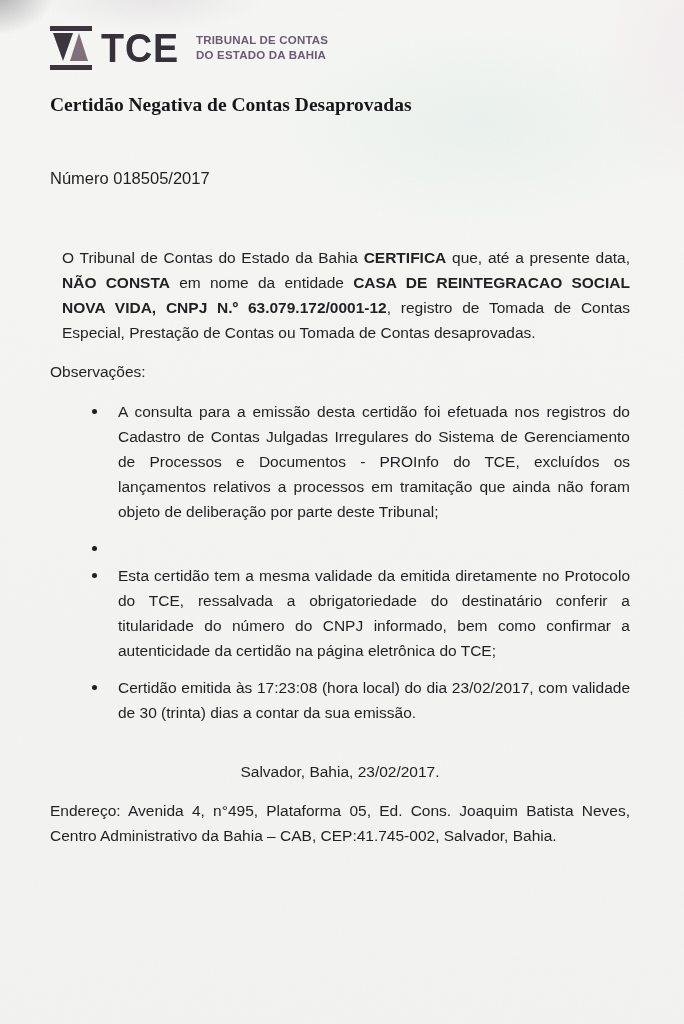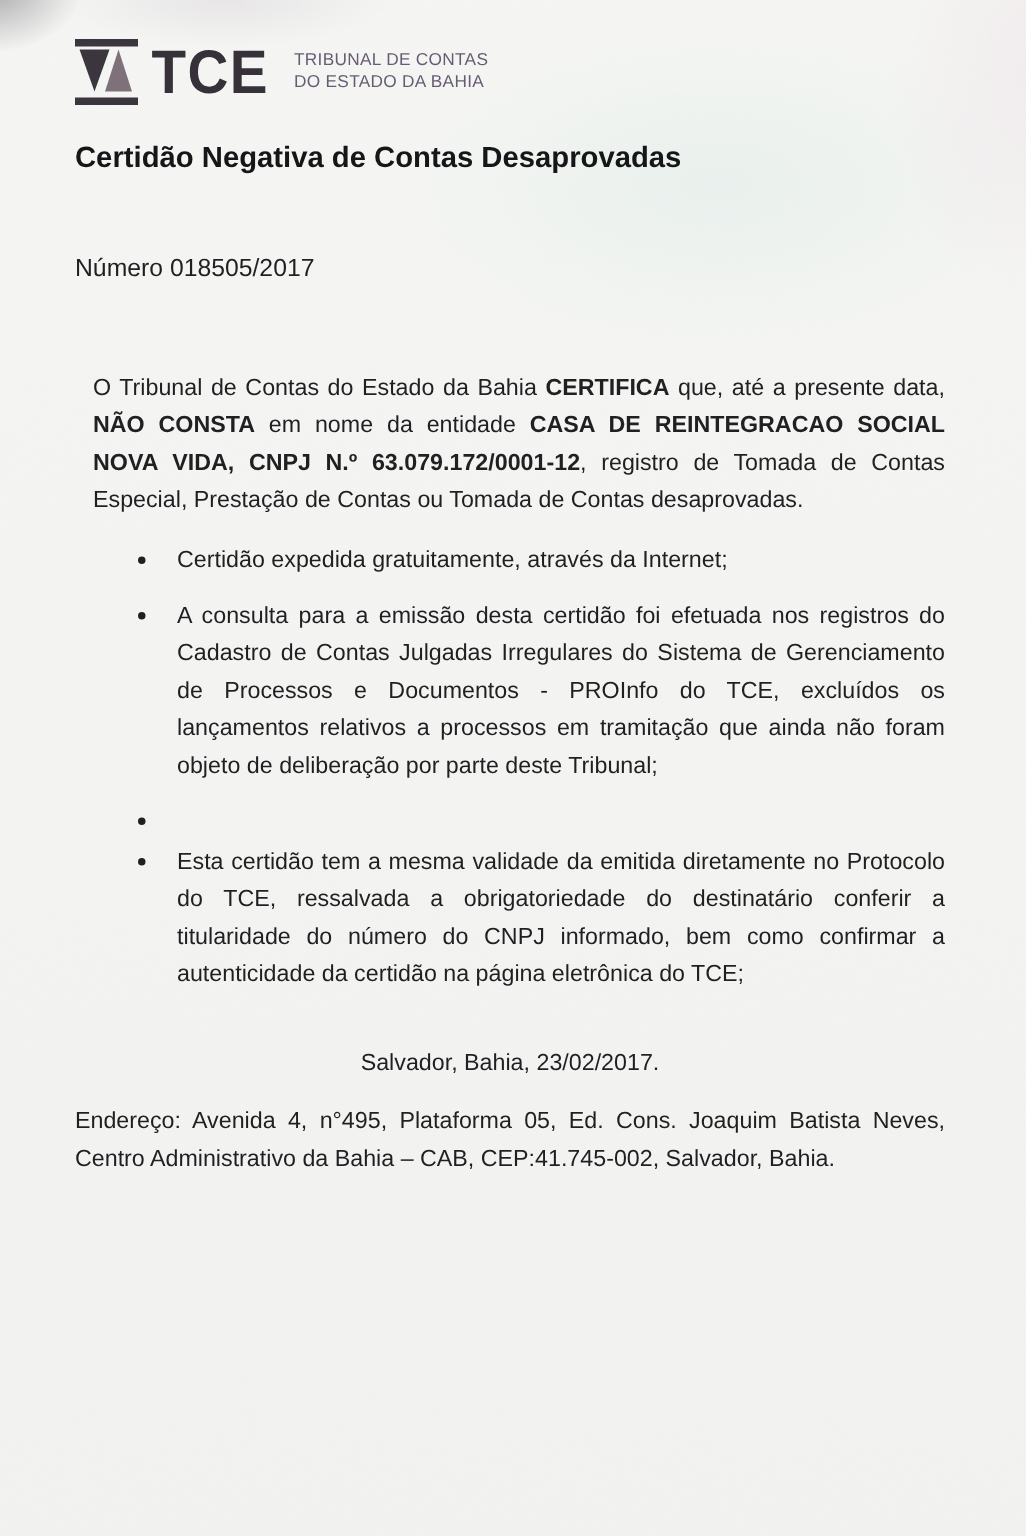--- a/index.html
+++ b/index.html
@@ -33,25 +33,25 @@
   .tri-row { display: flex; align-items: flex-start; height: 30px; padding: 0 3px; }
   .tri-dark { width: 0; height: 0; border-left: 10px solid transparent; border-right: 10px solid transparent; border-top: 28px solid #39333b; }
   .tri-light { width: 0; height: 0; border-left: 9px solid transparent; border-right: 9px solid transparent; border-bottom: 28px solid #7e7078; margin-left: -3px; }
   .logo-tce {
     font-size: 41px; font-weight: bold; color: #342e36;
     line-height: 44px; margin-left: 9px; letter-spacing: 1px;
     transform: scaleX(0.92); transform-origin: left center;
   }
   .org-name {
     margin-left: 10px; padding-top: 7px;
-    font-size: 11.5px; font-weight: normal; color: #665a73;
+    font-size: 11.5px; font-weight: bold; color: #665a73;
     line-height: 15px; letter-spacing: 0.2px;
   }
 
-  .doc-title { font-size: 19.5px; font-weight: bold; color: #131315; margin: 22px 0 0 0; }
+  .doc-title { font-size: 19.5px; font-weight: bold; color: #131315; margin: 22px 0 0 0; font-family: Liberation Serif, serif; }
   .doc-number { margin-top: 50px; font-size: 16.5px; line-height: 25px; }
 
   .certify { margin: 54px 0 0 12px; font-size: 15.5px; line-height: 25px; text-align: justify; }
   .b { font-weight: bold; }
 
   .obs-label { margin-top: 14px; font-size: 15.5px; line-height: 25px; }
 
   .obs-list { list-style: none; margin: 15px 0 0 0; padding: 0; }
   .obs-item { display: flex; margin-bottom: 12px; }
   .bullet {
@@ -86,36 +86,37 @@
         <div>DO ESTADO DA BAHIA</div>
       </div>
     </header>
 
     <h1 class="doc-title">Certidão Negativa de Contas Desaprovadas</h1>
 
     <div class="doc-number">Número 018505/2017</div>
 
     <p class="certify"><span>O Tribunal de Contas do Estado da Bahia </span><span class="b">CERTIFICA</span><span> que, até a presente data, </span><span class="b">NÃO CONSTA</span><span> em nome da entidade </span><span class="b">CASA DE REINTEGRACAO SOCIAL NOVA VIDA, CNPJ N.º 63.079.172/0001-12</span><span>, registro de Tomada de Contas Especial, Prestação de Contas ou Tomada de Contas desaprovadas.</span></p>
 
+    <div class="obs-label">Observações:</div>
 
     <ul class="obs-list">
-      <li class="obs-item">
-        <span class="bullet"></span>
-        <span class="obs-text">Certidão expedida gratuitamente, através da Internet;</span>
-      </li>
       <li class="obs-item">
         <span class="bullet"></span>
         <span class="obs-text">A consulta para a emissão desta certidão foi efetuada nos registros do Cadastro de Contas Julgadas Irregulares do Sistema de Gerenciamento de Processos e Documentos - PROInfo do TCE, excluídos os lançamentos relativos a processos em tramitação que ainda não foram objeto de deliberação por parte deste Tribunal;</span>
       </li>
       <li class="obs-item">
         <span class="bullet"></span>
       </li>
       <li class="obs-item">
         <span class="bullet"></span>
         <span class="obs-text">Esta certidão tem a mesma validade da emitida diretamente no Protocolo do TCE, ressalvada a obrigatoriedade do destinatário conferir a titularidade do número do CNPJ informado, bem como confirmar a autenticidade da certidão na página eletrônica do TCE;</span>
+      </li>
+      <li class="obs-item">
+        <span class="bullet"></span>
+        <span class="obs-text">Certidão emitida às 17:23:08 (hora local) do dia 23/02/2017, com validade de 30 (trinta) dias a contar da sua emissão.</span>
       </li>
     </ul>
 
     <div class="place-date">Salvador, Bahia, 23/02/2017.</div>
 
     <p class="address">Endereço: Avenida 4, n°495, Plataforma 05, Ed. Cons. Joaquim Batista Neves, Centro Administrativo da Bahia – CAB, CEP:41.745-002, Salvador, Bahia.</p>
 
   </div>
 
   <svg class="scan-noise" width="684" height="1024" xmlns="http://www.w3.org/2000/svg">

